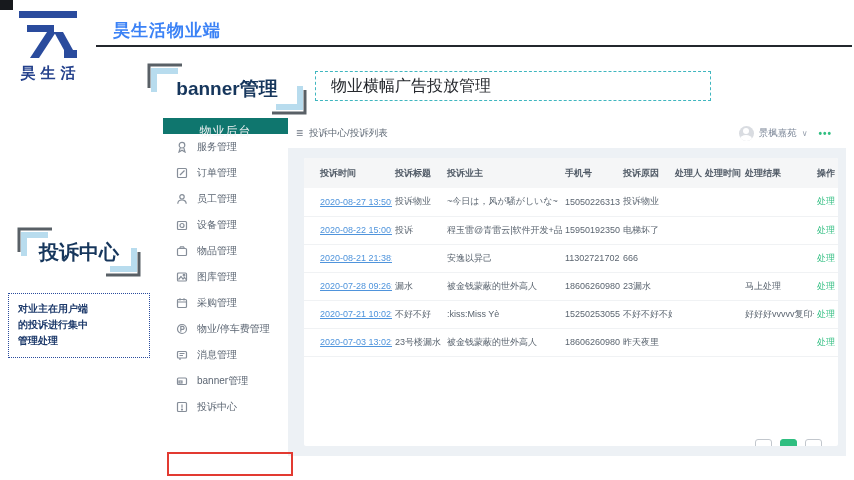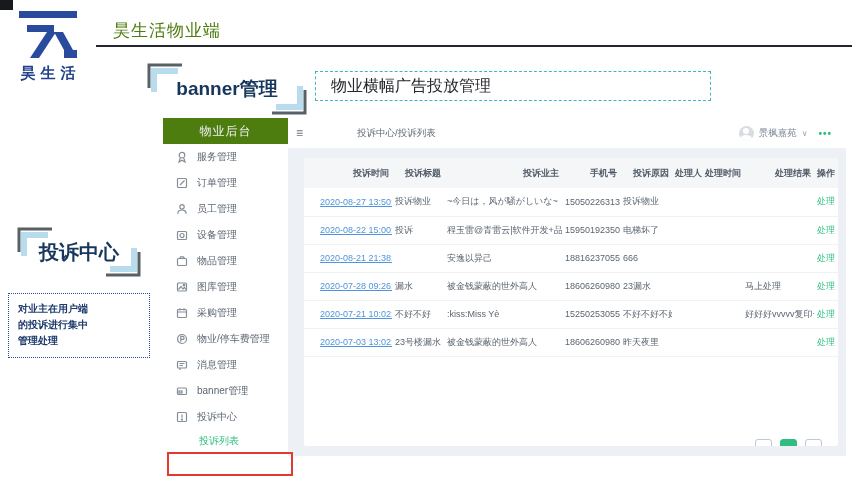--- a/index.html
+++ b/index.html
@@ -8,21 +8,21 @@
 
   
   .corner-mark { position:absolute; left:0; top:0; width:13px; height:10px; background:#17191d; }
 
   
   .logo { position:absolute; left:5px; top:8px; width:86px; text-align:center; }
   .logo-glyph { display:block; margin:0 auto; }
   .logo-text { display:block; margin-top:4px; font-size:15px; font-weight:bold; color:#24418c; letter-spacing:5px; padding-left:5px; }
 
   
-  .app-title { position:absolute; left:113px; top:19px; font-size:17px; font-weight:400; color:#4d7c0f; letter-spacing:1px; }
+  .app-title { position:absolute; left:113px; top:19px; font-size:17px; font-weight:700; color:#3b82f6; letter-spacing:1px; }
   .title-rule { position:absolute; left:96px; top:45px; width:756px; height:2px; background:#23272d; }
 
   
   .anno-label { position:absolute; color:#16365c; }
   .anno-label .txt { position:absolute; left:0; right:0; top:50%; transform:translateY(-50%); text-align:center; white-space:nowrap; }
   .bracket { position:absolute; }
   .bk-tl { left:-6px; top:-8px; }
   .bk-br { right:-6px; bottom:-8px; transform:rotate(180deg); }
   .banner-label { left:152px; top:70px; width:150px; height:38px; }
   .banner-label .txt { font-size:19px; font-weight:bold; }
@@ -32,43 +32,43 @@
   .complaint-label .txt { font-size:20px; font-weight:bold; font-family:"Liberation Serif",serif; }
 
   
   .banner-note { position:absolute; left:315px; top:71px; width:396px; height:30px; border:1px dashed #3fb6bf; background:#fff; line-height:28px; padding-left:15px; font-family:"Liberation Serif",serif; font-size:16px; color:#26292e; }
 
   
   .complaint-note { position:absolute; left:8px; top:293px; width:142px; border:1px dotted #2a4b9d; padding:7px 9px; font-family:"Liberation Serif",serif; font-size:10px; font-weight:bold; color:#1d3a6b; line-height:1.62; }
 
   
   .sidebar { position:absolute; left:163px; top:118px; width:125px; height:362px; background:#fff; }
-  .sidebar-header { height:26px; background:#4d7c0f; color:#f2f3f5; font-size:12px; text-align:center; line-height:26px; letter-spacing:1px; }
+  .sidebar-header { height:16px; background:#0f766e; color:#f2f3f5; font-size:12px; text-align:center; line-height:26px; letter-spacing:1px; }
   .side-item { height:26px; display:flex; align-items:center; padding-left:13px; gap:9px; font-size:10px; color:#5c6673; cursor:pointer; white-space:nowrap; }
   .side-item svg { flex:0 0 auto; }
   .side-subitem { height:22px; line-height:22px; padding-left:36px; font-size:10px; color:#2fbe80; cursor:pointer; }
   .red-box { position:absolute; left:167px; top:452px; width:126px; height:24px; border:2px solid #e23a31; z-index:5; pointer-events:none; }
 
   
   .content { position:absolute; left:288px; top:118px; width:558px; height:338px; background:#edf1f5; }
   .topstrip { height:30px; background:#fff; display:flex; align-items:center; padding:0 14px 0 8px; }
   .crumb-menu-icon { font-size:12px; color:#6a7380; margin-right:6px; }
-  .breadcrumb { font-size:9.5px; color:#5f6975;margin-left:48px; }
+  .breadcrumb { font-size:9.5px; color:#5f6975; }
   .user-cluster { margin-left:auto; display:flex; align-items:center; gap:5px; }
   .avatar { width:15px; height:15px; border-radius:50%; background:#d9dce1; position:relative; overflow:hidden; }
   .avatar::before { content:""; position:absolute; left:4.5px; top:2.5px; width:6px; height:6px; border-radius:50%; background:#fff; }
   .avatar::after { content:""; position:absolute; left:1.5px; top:9.5px; width:12px; height:8px; border-radius:50%; background:#fff; }
   .community { font-size:9.5px; color:#7c8798; }
   .chevron { font-size:8px; color:#9aa3b0; }
   .more-dots { font-size:10px; color:#2fbe80; letter-spacing:1px; margin-left:6px; font-weight:bold; }
 
   
   .card { position:absolute; left:16px; top:40px; width:534px; height:288px; background:#fff; border-radius:2px; overflow:hidden; }
   table.cmp { width:100%; border-collapse:collapse; table-layout:fixed; font-size:9px; }
-  table.cmp th { background:#f5f6f7; color:#505a66; font-weight:bold; text-align:right; height:30px; padding:0 3px; white-space:nowrap; overflow:hidden; }
+  table.cmp th { background:#f5f6f7; color:#505a66; font-weight:bold; text-align:left; height:30px; padding:0 3px; white-space:nowrap; overflow:hidden; }
   table.cmp td { color:#5b6570; height:28px; padding:0 3px; border-bottom:1px solid #f0f2f4; white-space:nowrap; overflow:hidden; }
   table.cmp th:first-child, table.cmp td:first-child { padding-left:16px; }
   table.cmp th:last-child, table.cmp td:last-child { padding-right:16px; }
   .col-time{width:88px}.col-title{width:52px}.col-owner{width:118px}.col-phone{width:58px}
   .col-reason{width:52px}.col-handler{width:30px}.col-htime{width:40px}.col-result{width:72px}.col-action{width:auto}
   a.time-link { color:#4f94dc; text-decoration:underline; cursor:pointer; }
   a.action-link { color:#2fbe80; text-decoration:none; cursor:pointer; }
 
   
   .pager { position:absolute; right:16px; bottom:-6px; display:flex; gap:8px; }
@@ -203,21 +203,20 @@
       <span>banner管理</span>
     </div>
     <div class="side-item">
       <svg width="12" height="12" viewBox="0 0 12 12" fill="none" stroke="#868e99" stroke-width="1.2">
           <rect x="1.5" y="1.5" width="9" height="9" rx="1"></rect>
           <path d="M6 3.5 V6.8"></path>
           <circle cx="6" cy="8.6" r="0.5" fill="#868e99"></circle>
         </svg>
       <span>投诉中心</span>
     </div>
-    <div class="side-subitem">投诉列表</div>
   </div>
 
   <div class="red-box"></div>
 
   <div class="content">
     <div class="topstrip">
       <span class="crumb-menu-icon">≡</span>
       <span class="breadcrumb">投诉中心/投诉列表</span>
       <span class="user-cluster">
         <span class="avatar"></span>
@@ -273,21 +272,21 @@
             <td>电梯坏了</td>
             <td></td>
             <td></td>
             <td></td>
             <td><a class="action-link">处理</a></td>
           </tr>
           <tr>
             <td><a class="time-link">2020-08-21 21:38:22</a></td>
             <td></td>
             <td>安逸以异己</td>
-            <td>18816237055</td>
+            <td>11302721702</td>
             <td>666</td>
             <td></td>
             <td></td>
             <td></td>
             <td><a class="action-link">处理</a></td>
           </tr>
           <tr>
             <td><a class="time-link">2020-07-28 09:26:59</a></td>
             <td>漏水</td>
             <td>被金钱蒙蔽的世外高人</td>

